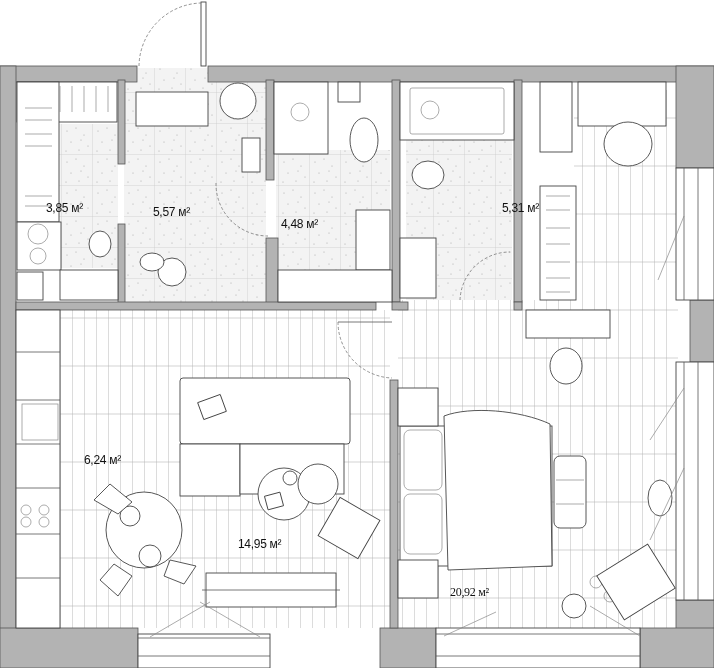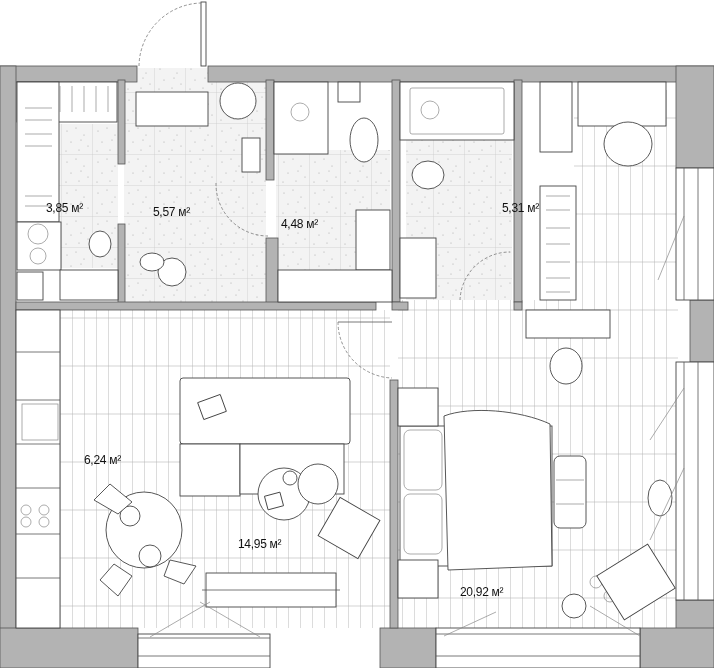--- a/index.html
+++ b/index.html
@@ -224,13 +224,13 @@
     <path class="furn-light" d="M444 636 L496 612 M640 636 L590 606"></path>
   </g>
 </svg>
 
 <div class="area-label" style="left:46px; top:202px;">3,85 м²</div>
 <div class="area-label" style="left:153px; top:206px;">5,57 м²</div>
 <div class="area-label" style="left:281px; top:218px;">4,48 м²</div>
 <div class="area-label" style="left:465px; top:202px;margin-left:37px;">5,31 м²</div>
 <div class="area-label" style="left:84px; top:454px;">6,24 м²</div>
 <div class="area-label" style="left:226px; top:538px;margin-left:12px;">14,95 м²</div>
-<div class="area-label" style="left:460px; top:586px;">20,92 м²</div>
+<div class="area-label" style="left:450px; top:586px;font-family:Liberation Serif, serif;">20,92 м²</div>
 
 </body></html>

